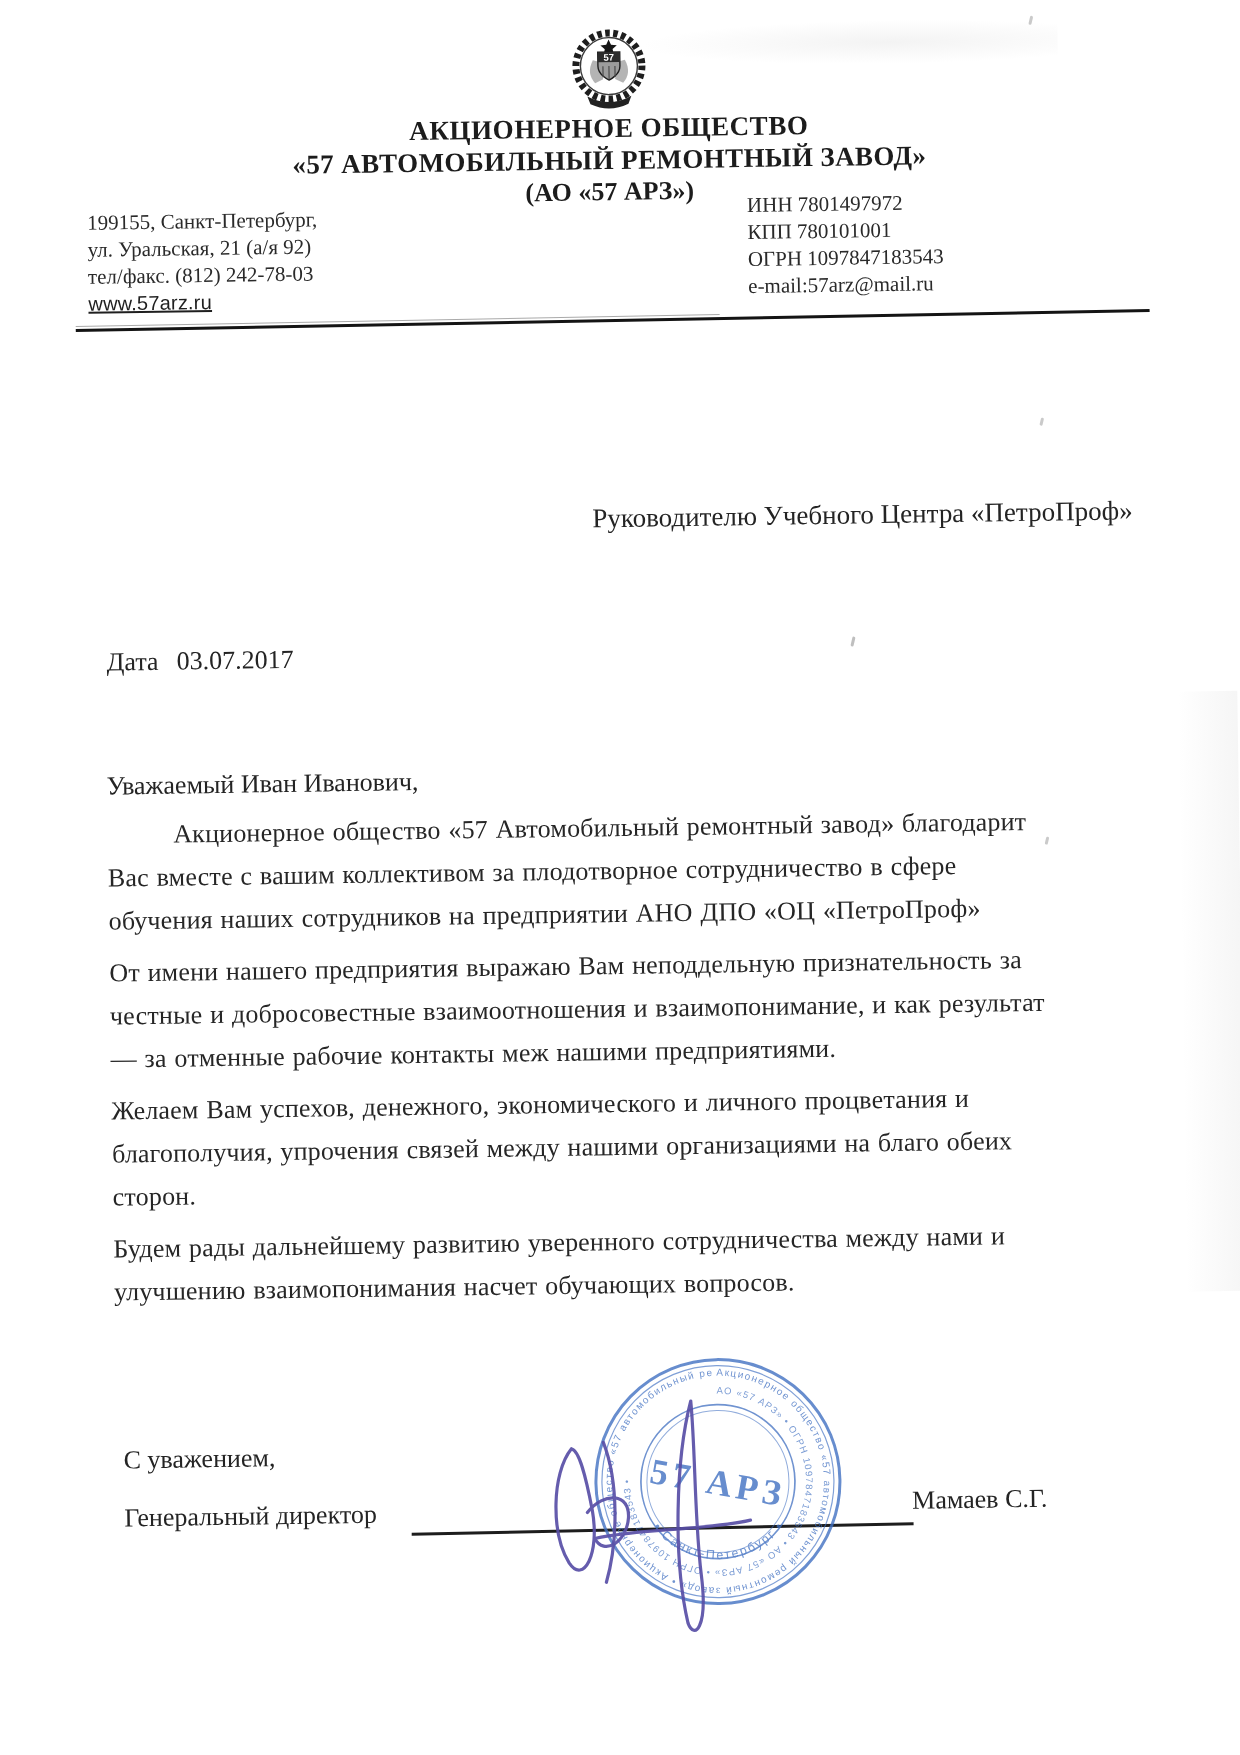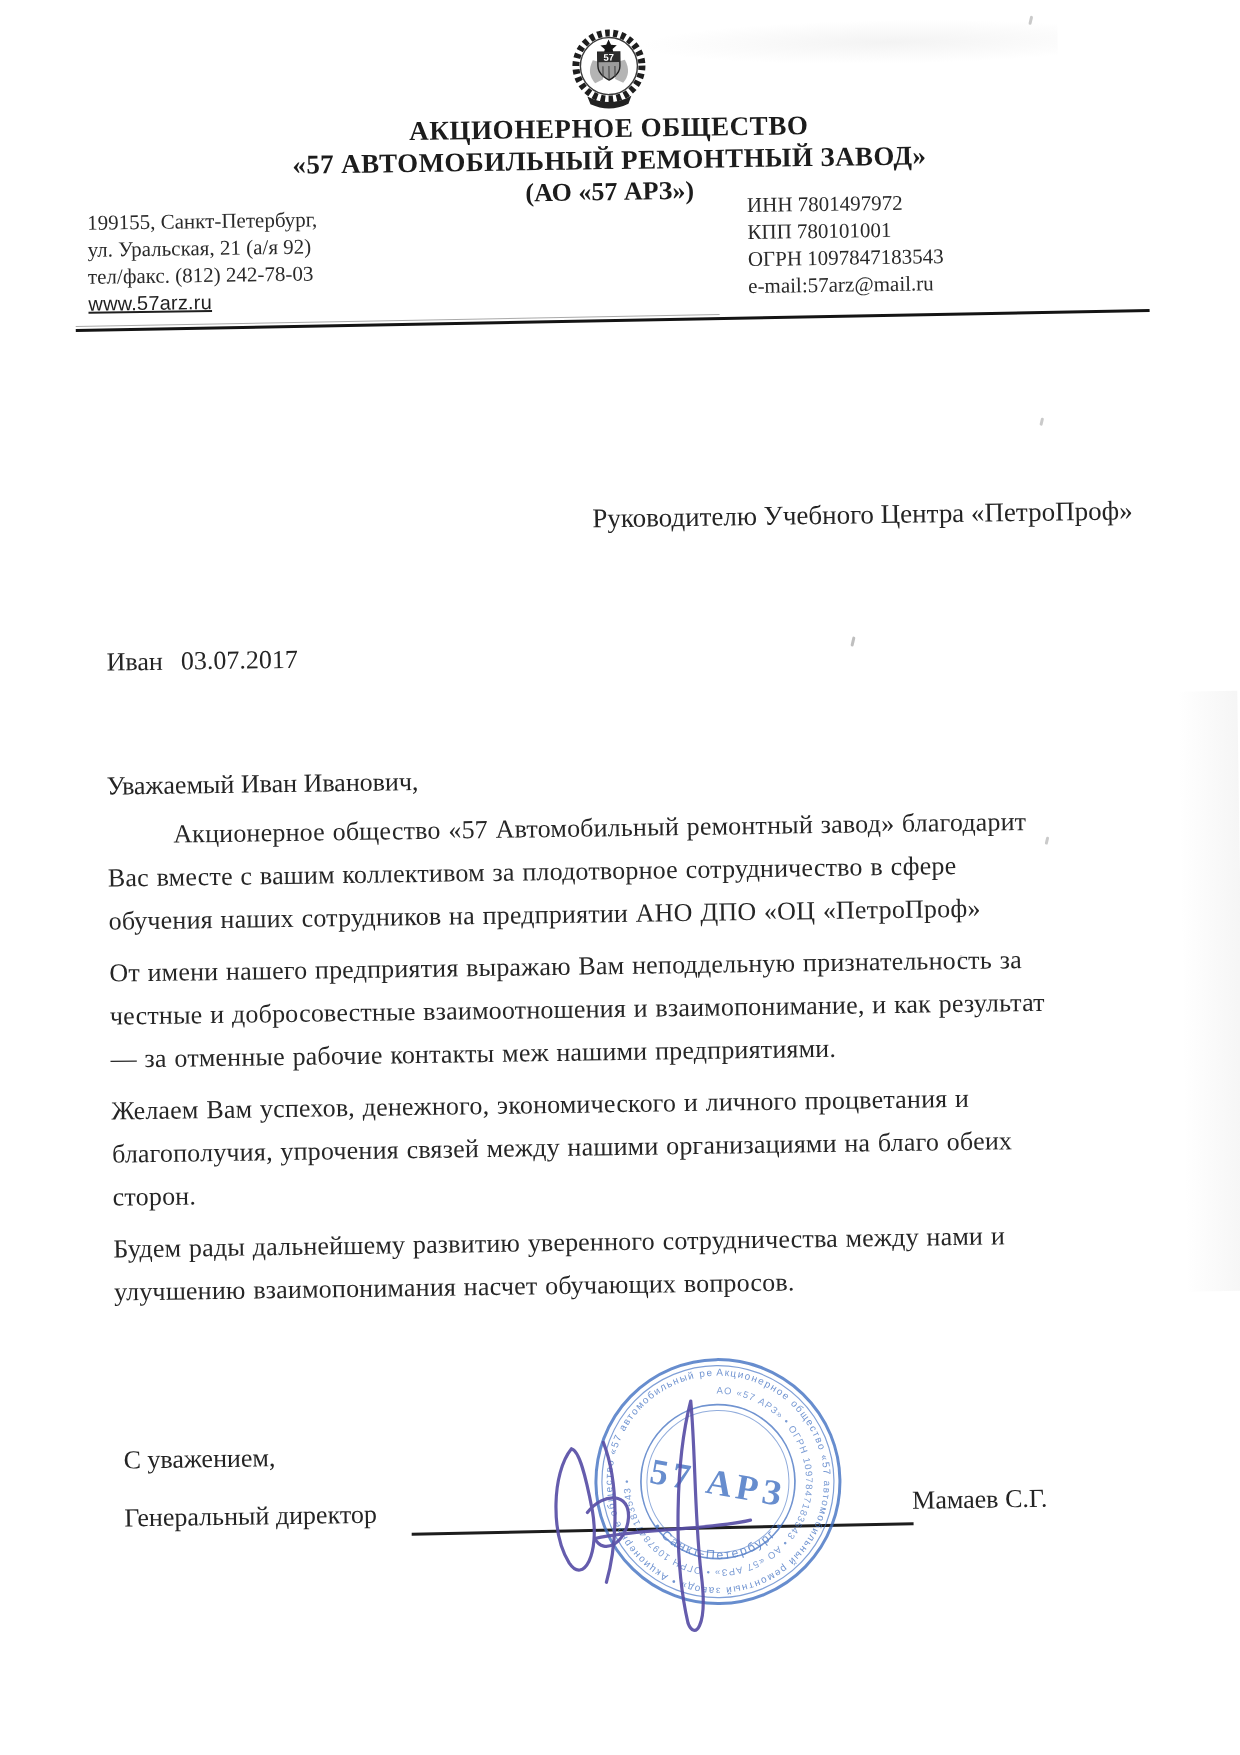--- a/index.html
+++ b/index.html
@@ -103,21 +103,21 @@
       <div>КПП 780101001</div>
       <div>ОГРН 1097847183543</div>
       <div>e-mail:57arz@mail.ru</div>
     </div>
 
     <div class="rule"></div>
 
     <div class="addressee">Руководителю Учебного Центра «ПетроПроф»</div>
 
     <div class="date-row">
-      <span>Иван</span><span class="gap"></span><span>03.07.2017</span>
+      <span>Дата</span><span class="gap"></span><span>03.07.2017</span>
     </div>
 
     <div class="salutation">Уважаемый Иван Иванович,</div>
 
     <div class="body-text">
       <div class="para indent">
         <div class="line">Акционерное общество «57 Автомобильный ремонтный завод»  благодарит</div>
         <div class="line">Вас вместе с вашим коллективом за плодотворное сотрудничество в сфере</div>
         <div class="line">обучения наших сотрудников на предприятии АНО ДПО «ОЦ «ПетроПроф»</div>
       </div>

